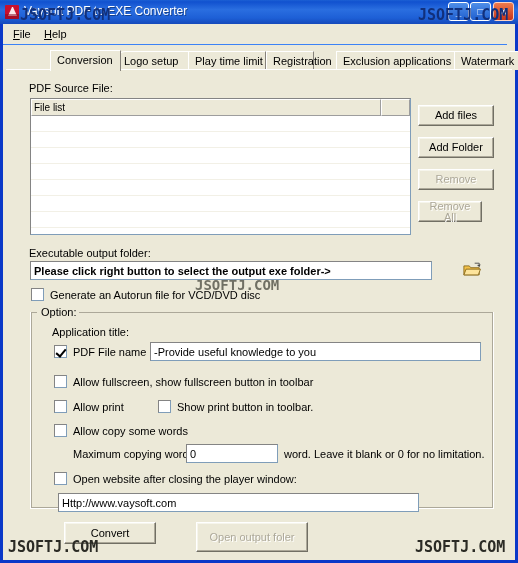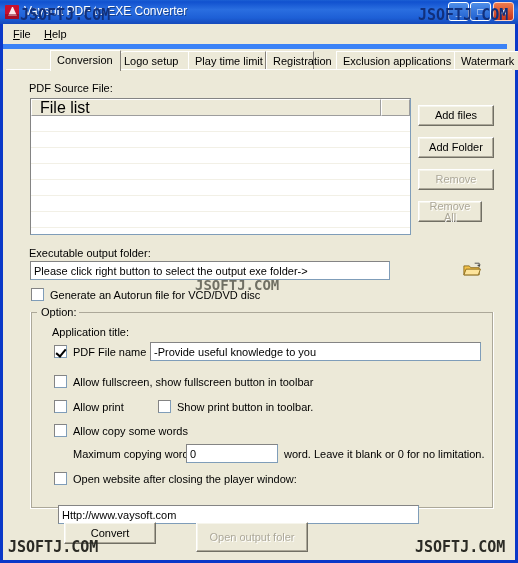--- a/index.html
+++ b/index.html
@@ -80,21 +80,21 @@
   .btn-min { left: 448px; background: linear-gradient(to bottom,#4f8ee8,#1f5fcf); }
   .btn-max { left: 470px; background: linear-gradient(to bottom,#4f8ee8,#1f5fcf); }
   .btn-close { left: 493px; background: linear-gradient(to bottom,#ee7b4e,#c8331a); border-color:#ffd2c0; }
 
   
   .menubar {
     position: absolute;
     left: 3px; top: 24px;
     width: 504px; height: 20px;
     background: #ece9d8;
-    border-bottom: 5px solid #3b82f6;
+    border-bottom: 1px solid #3b82f6;
   }
   .menu-item {
     position: absolute;
     top: 3px;
     padding: 1px 5px;
     font-size: 11px;
     cursor: default;
     white-space: nowrap;
   }
   .menu-item u { text-decoration: underline; }
@@ -169,22 +169,22 @@
   }
   .lv-col {
     position: absolute;
     top: 0;
     height: 17px;
     box-sizing: border-box;
     background: #ece9d8;
     border: 1px solid #ffffff;
     border-right-color: #9d9d9d;
     border-bottom-color: #9d9d9d;
-    font-size: 16px;
-    padding: 1px 0 0 8px;
+    font-size: 10px;
+    padding: 1px 0 0 2px;
     line-height: 14px;
     white-space: nowrap;
     cursor: default;
   }
   .lv-rows {
     position: absolute;
     left: 0; top: 17px; right: 0; bottom: 0;
     background: #ffffff;
   }
   .lv-row {
@@ -389,21 +389,21 @@
         <div class="lv-row"></div>
       </div>
     </div>
 
     <div class="btn" style="left:412px; top:35px;  width:76px; height:21px;">Add files</div>
     <div class="btn" style="left:412px; top:67px;  width:76px; height:21px;">Add Folder</div>
     <div class="btn disabled" style="left:412px; top:99px;  width:76px; height:21px;">Remove</div>
     <div class="btn disabled" style="left:412px; top:131px; width:64px; height:21px;">Remove All</div>
 
     <div class="lbl" style="left:23px; top:177px;">Executable output folder:</div>
-    <input class="tinput" style="left: 24px; top: 191px; width: 360px; height: 19px;" readonly="" value="Please click right button to select the output exe folder-&gt;">
+    <input class="tinput" style="left: 24px; top: 191px; width: 402px; height: 19px; font-weight: bold;" readonly="" value="Please click right button to select the output exe folder-&gt;">
     <svg class="folder-icon" style="left:457px; top:192px;" viewBox="0 0 20 16">
       <path d="M1 4 H7 L8.6 6 H18 V14 H1 Z" fill="#f3c14a" stroke="#8a6a1c" stroke-width="1"></path>
       <path d="M3.4 7.6 H19.4 L17 14 H1 Z" fill="#fde49b" stroke="#8a6a1c" stroke-width="1"></path>
       <path d="M13 1 H18 V5" fill="none" stroke="#4a4a4a" stroke-width="1"></path>
       <path d="M18 5 L15.5 3 L19.8 2.4 Z" fill="#4a4a4a"></path>
     </svg>
 
     <div class="cb" style="left:25px; top:218px;"></div>
     <div class="lbl" style="left:44px; top:219px;">Generate an Autorun file for VCD/DVD disc</div>
 
@@ -432,21 +432,21 @@
       <div class="cb" style="left:23px; top:112px;"></div>
       <div class="lbl" style="left:42px; top:113px;">Allow copy some words</div>
 
       <div class="lbl" style="left:42px; top:136px;">Maximum copying word:</div>
       <input class="tinput" style="left: 155px; top: 132px; width: 92px; height: 19px;" value="0">
       <div class="lbl" style="left:253px; top:136px;">word. Leave it blank or 0 for no limitation.</div>
 
       <div class="cb" style="left:23px; top:160px;"></div>
       <div class="lbl" style="left:42px; top:161px;">Open website after closing the player window:</div>
 
-      <input class="tinput" style="left: 27px; top: 181px; width: 361px; height: 19px; margin-top: 12px;" value="Http://www.vaysoft.com">
+      <input class="tinput" style="left: 27px; top: 181px; width: 361px; height: 19px;" value="Http://www.vaysoft.com">
     </div>
 
     <div class="btn" style="left:58px;  top:452px; width:92px; height:22px;">Convert</div>
     <div class="btn disabled" style="left:190px; top:452px; width:112px;height:30px;">Open output foler</div>
   </div>
 
   <div class="wm wm-light" style="left:195px; top:277px;">JSOFTJ.COM</div>
   <div class="wm wm-bottom" style="left:8px;  top:538px;">JSOFTJ.COM</div>
   <div class="wm wm-bottom" style="left:415px;top:538px;">JSOFTJ.COM</div>
 </div>

